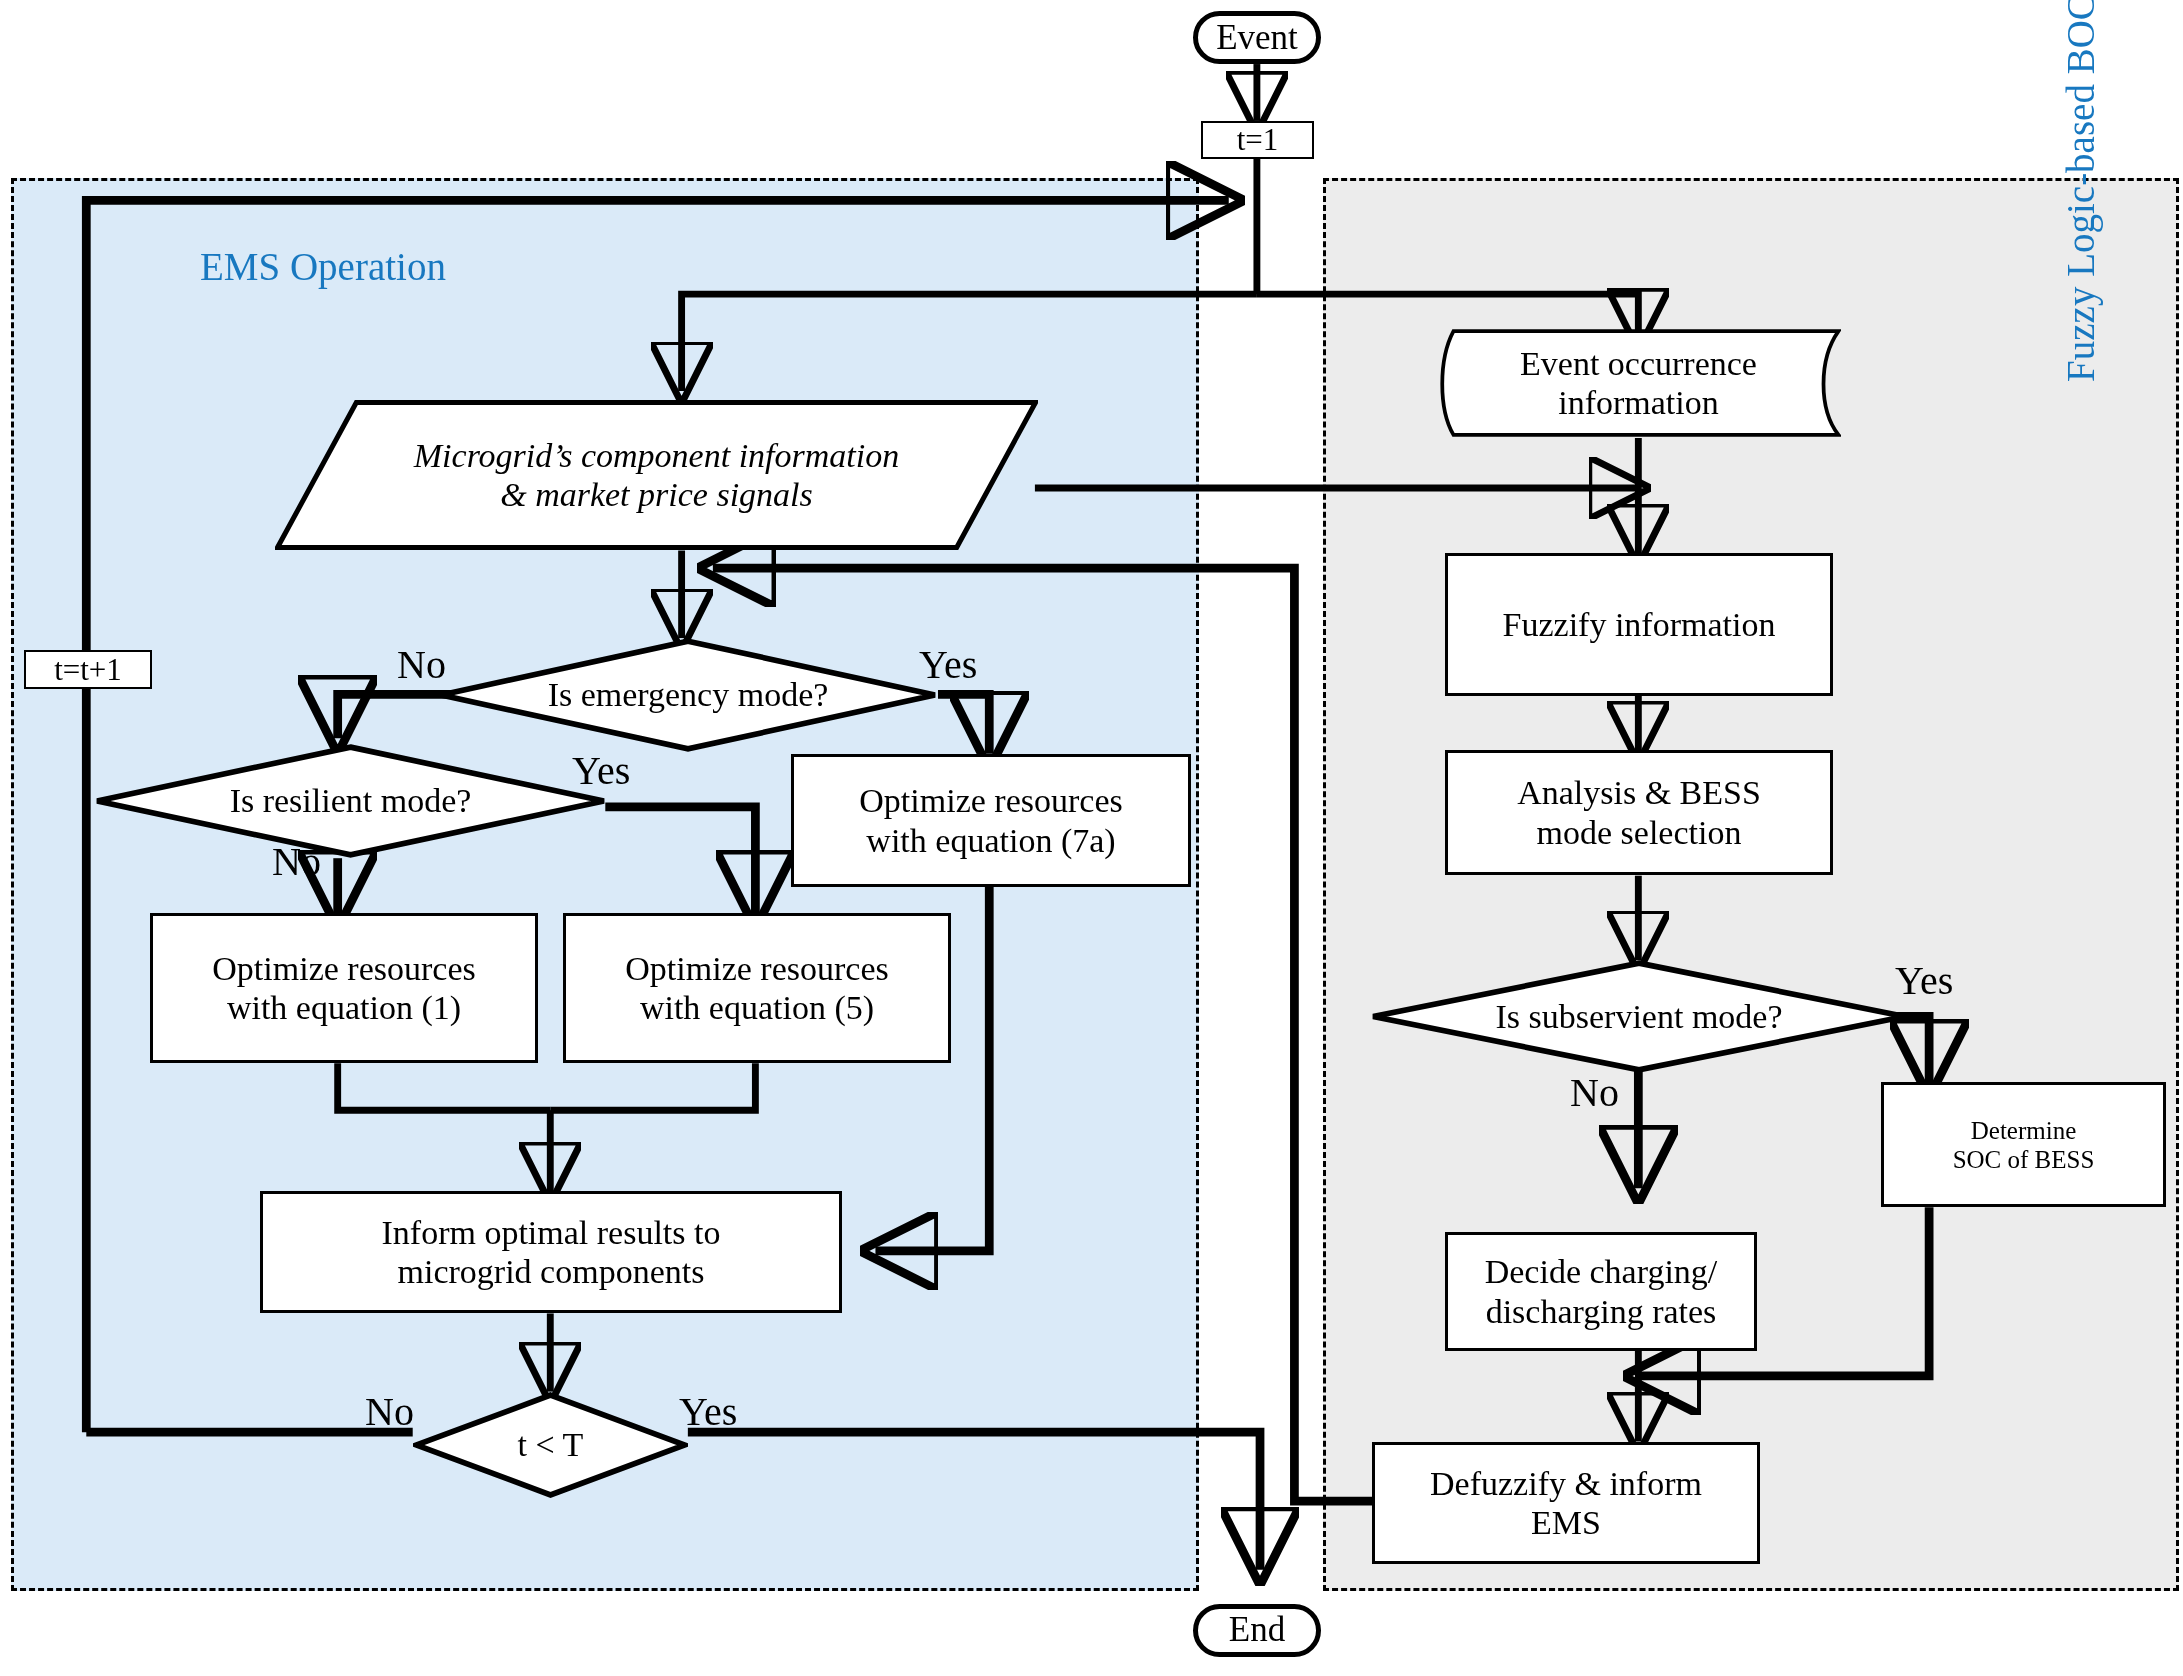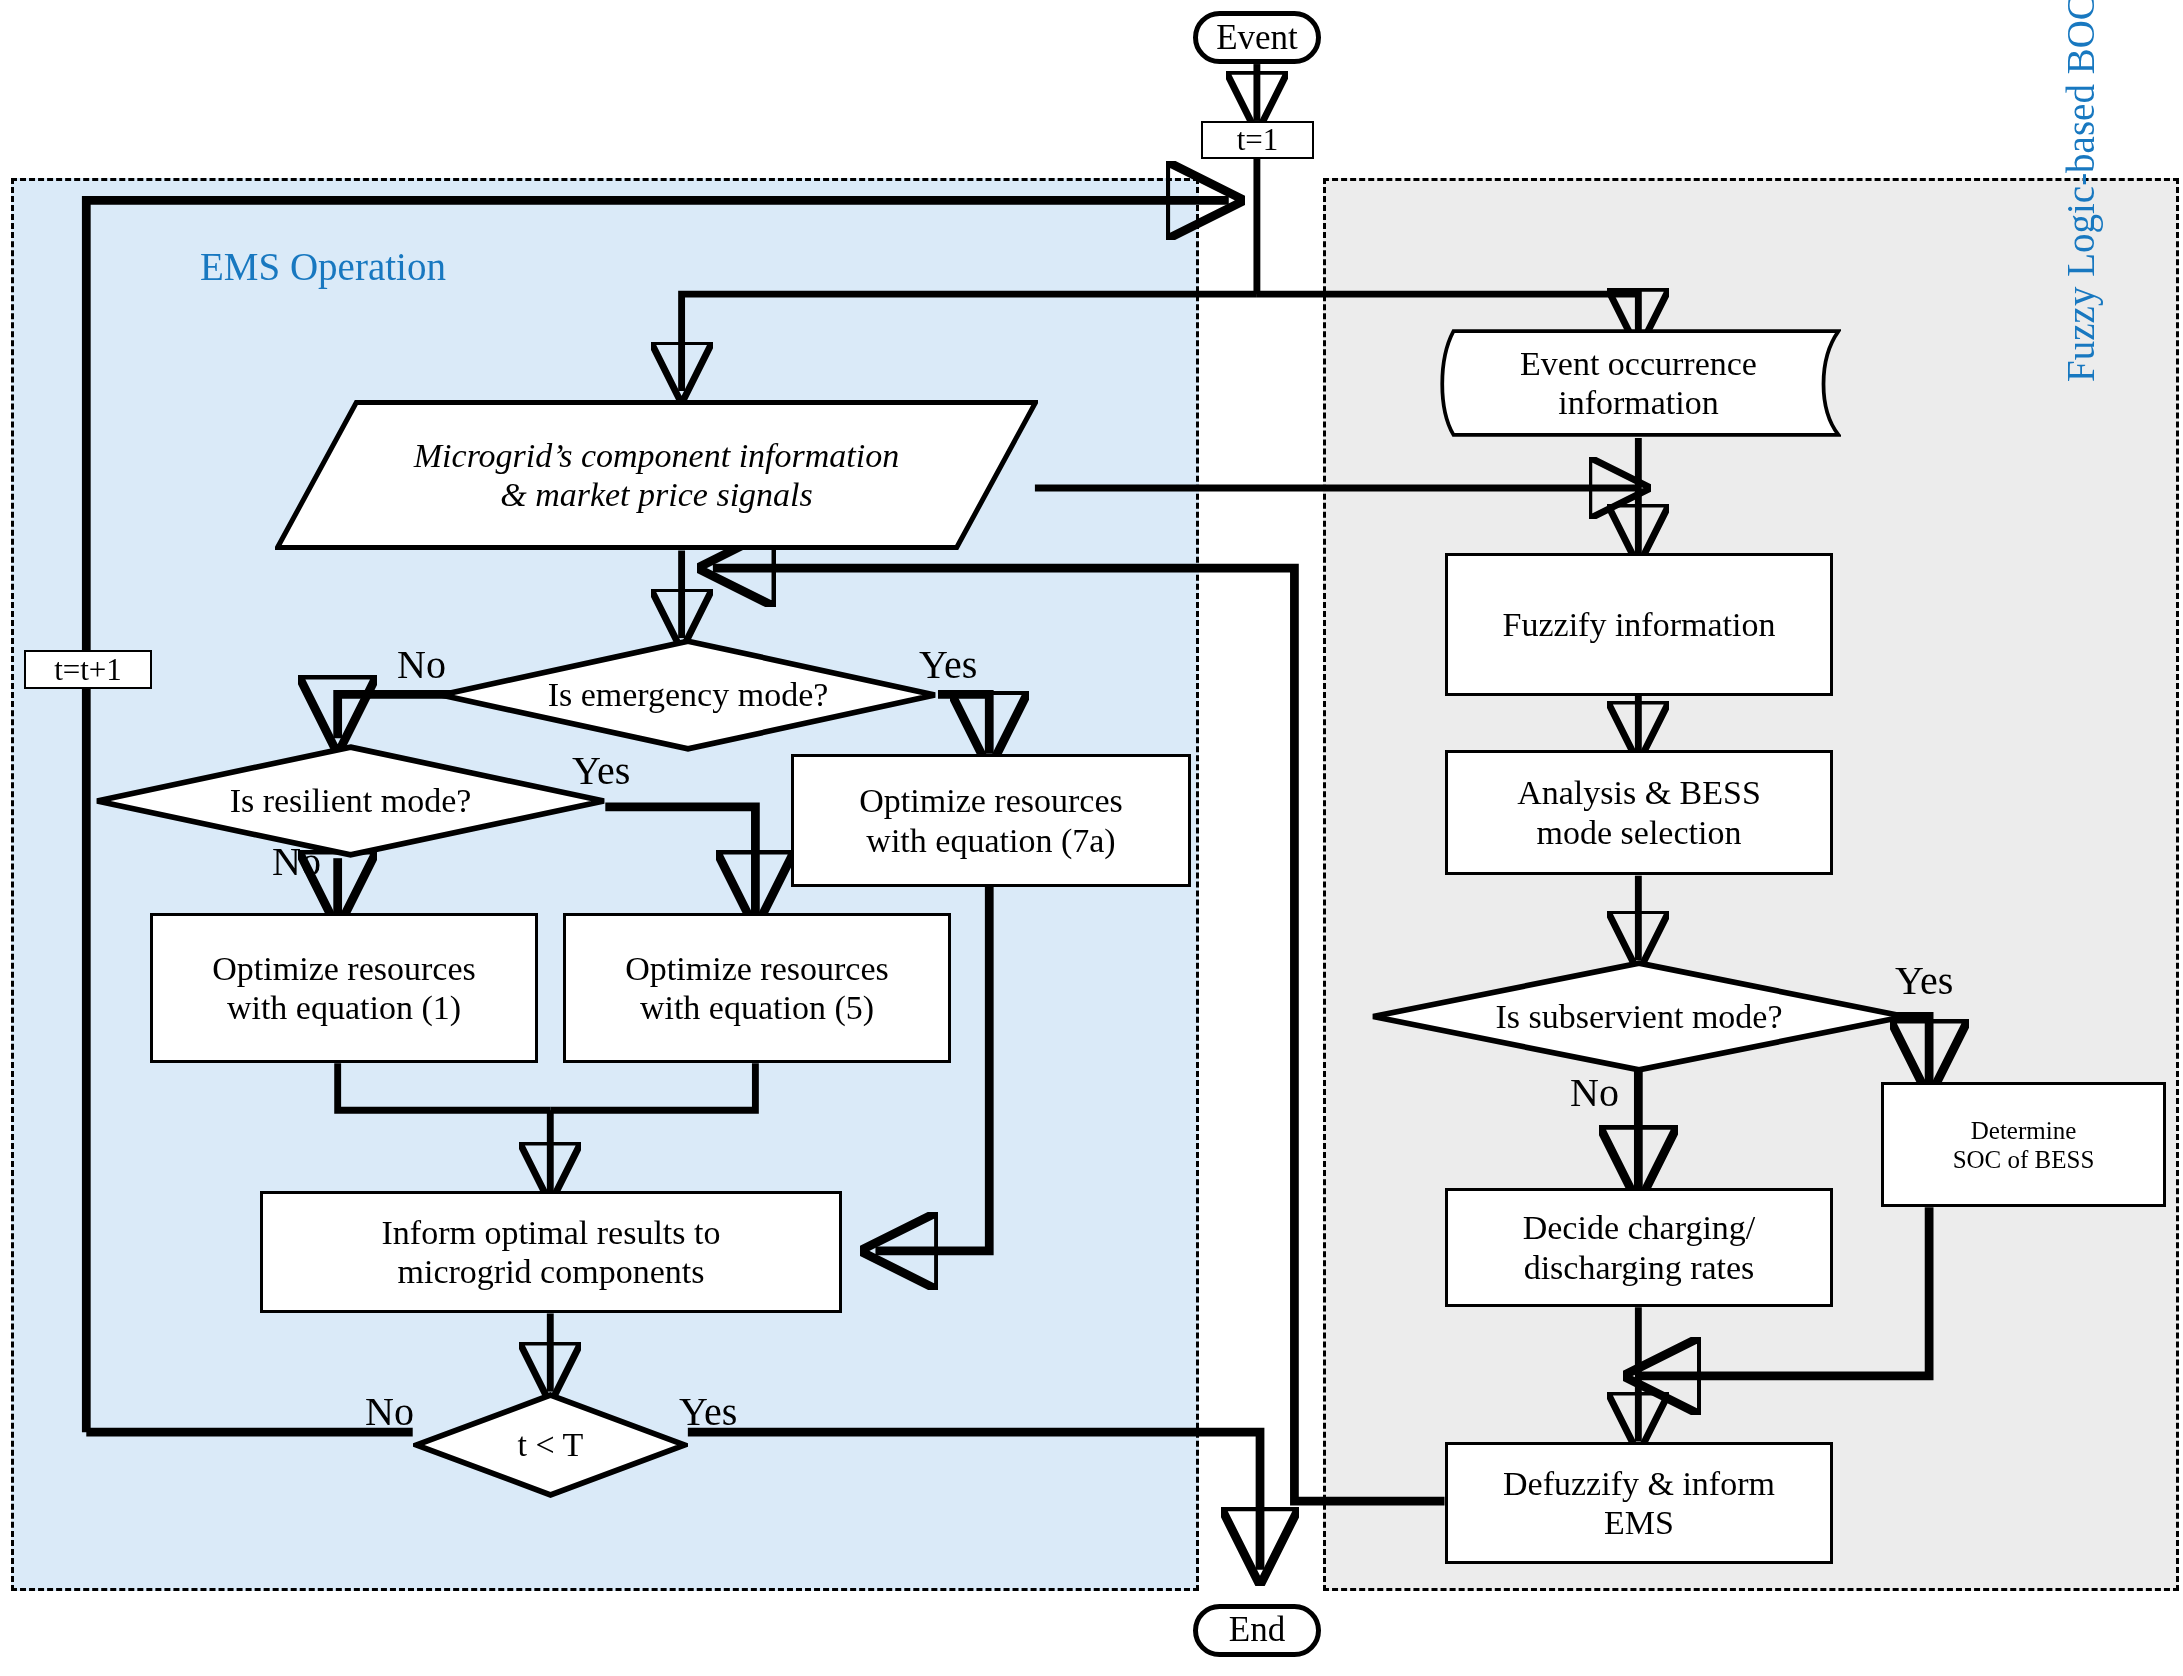--- a/index.html
+++ b/index.html
@@ -217,28 +217,28 @@
     <div class="txt">Is subservient mode?</div>
   </div>
 
   <div class="node small" style="left:1881px;top:1082px;width:285px;height:125px;">
     <div>
       <div>Determine</div>
       <div>SOC of BESS</div>
     </div>
   </div>
 
-  <div class="node" style="left:1445px;top:1188px;width:388px;height:119px;">
+  <div class="node" style="left:1445px;top:1232px;width:312px;height:119px;">
     <div>
       <div>Decide charging/</div>
       <div>discharging rates</div>
     </div>
   </div>
 
-  <div class="node" style="left:1445px;top:1442px;width:388px;height:122px;">
+  <div class="node" style="left:1372px;top:1442px;width:388px;height:122px;">
     <div>
       <div>Defuzzify &amp; inform</div>
       <div>EMS</div>
     </div>
   </div>
 
   <div class="lbl" style="left:397px;top:641px;">No</div>
   <div class="lbl" style="left:919px;top:641px;">Yes</div>
   <div class="lbl" style="left:572px;top:747px;">Yes</div>
   <div class="lbl" style="left:272px;top:838px;">No</div>

